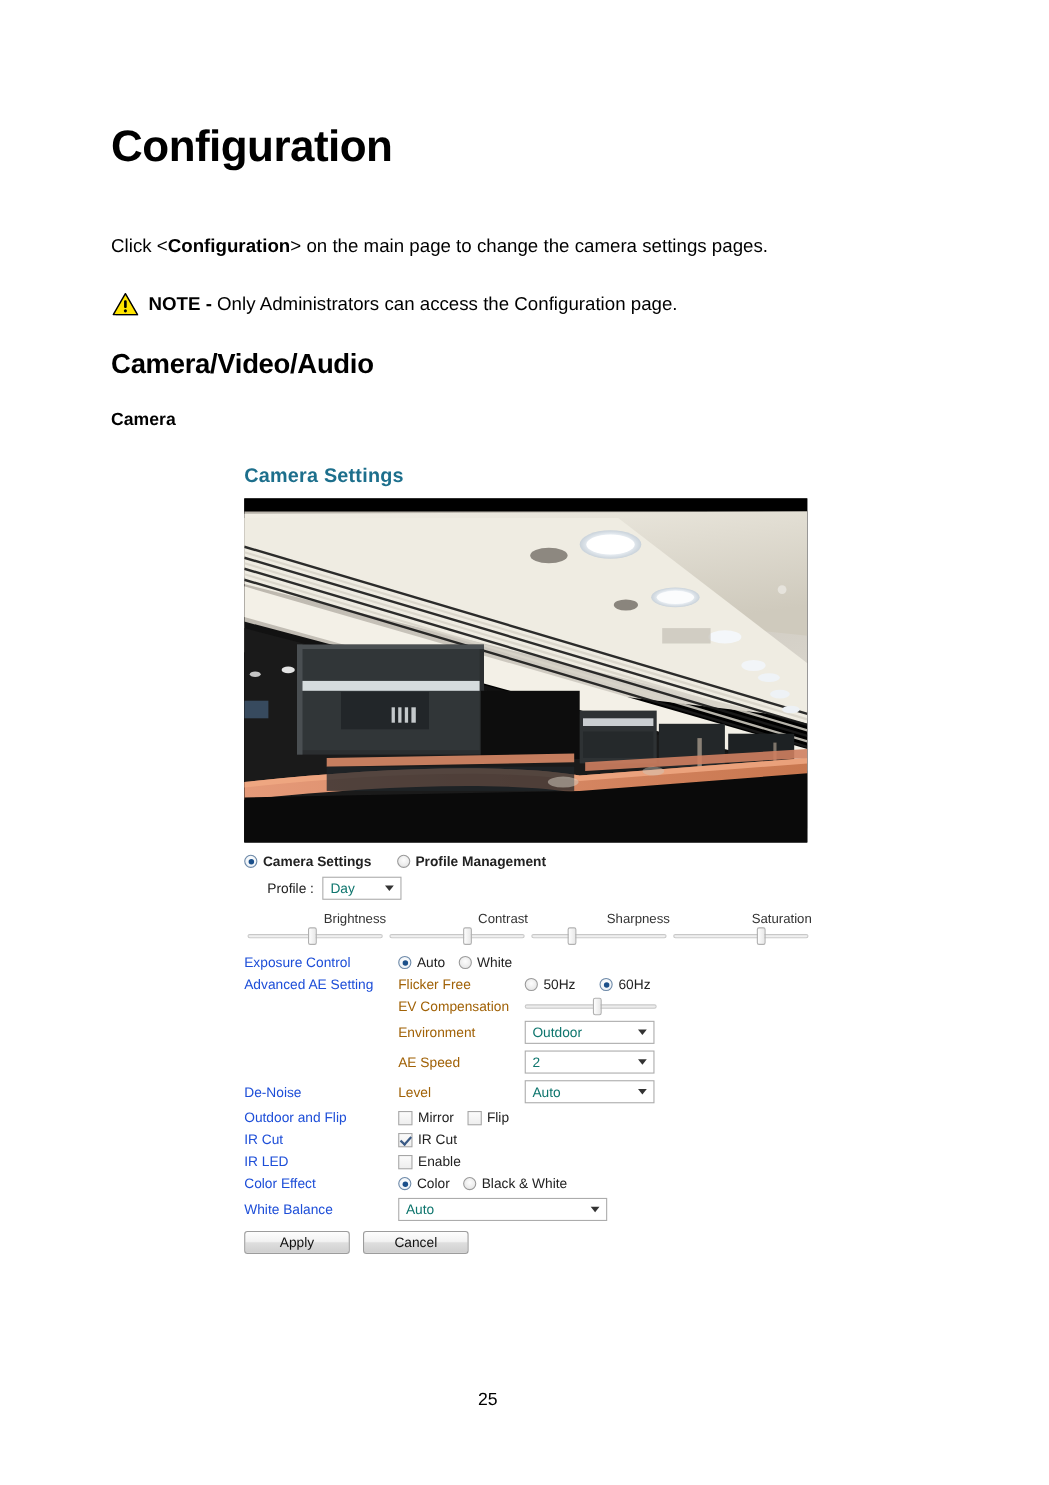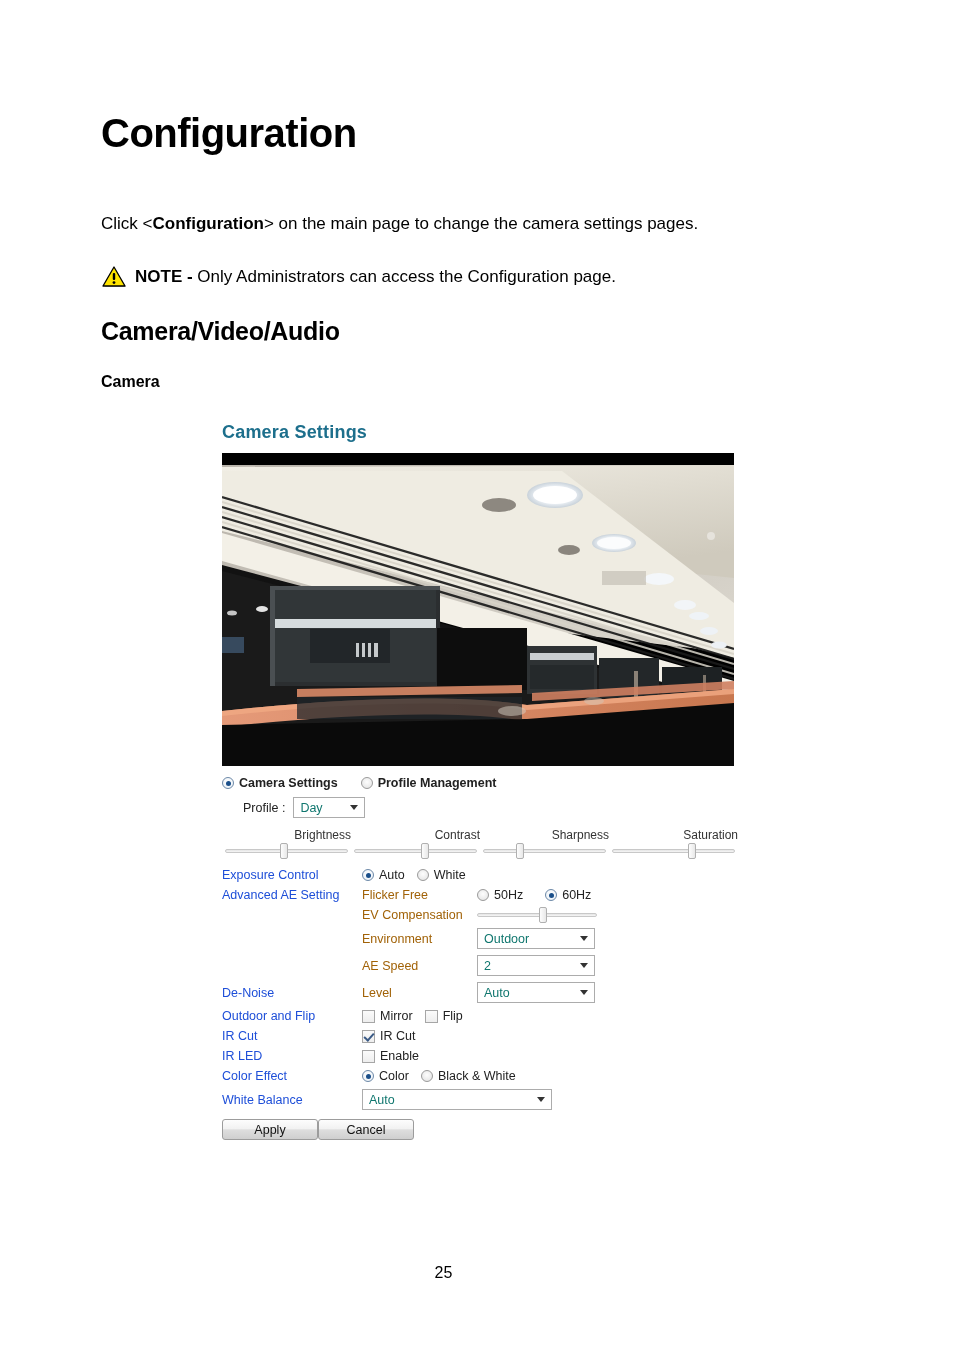--- a/index.html
+++ b/index.html
@@ -226,21 +226,21 @@
     width: 8px; height: 16px;
     margin-left: -4px;
     border: 1px solid #b0b0b0;
     border-radius: 2px;
     background: linear-gradient(90deg, #fdfdfd, #e8e8e8);
     box-sizing: border-box;
   }
   .ev-track { width: 120px; position: relative; height: 14px; }
 
   
-  .btns { display: flex; gap: 0; margin-top: 9px; }
+  .btns { display: flex; gap: 12px; margin-top: 9px; }
   .btn {
     width: 96px; height: 21px;
     border: 1px solid #9c9c9c;
     border-radius: 3px;
     background: linear-gradient(#fdfdfd 0%, #f2f2f2 45%, #dedede 52%, #cfcfcf 100%);
     font-size: 12.5px;
     font-family: "Liberation Sans", sans-serif;
     color: #111;
     display: flex; align-items: center; justify-content: center;
     box-sizing: border-box;

